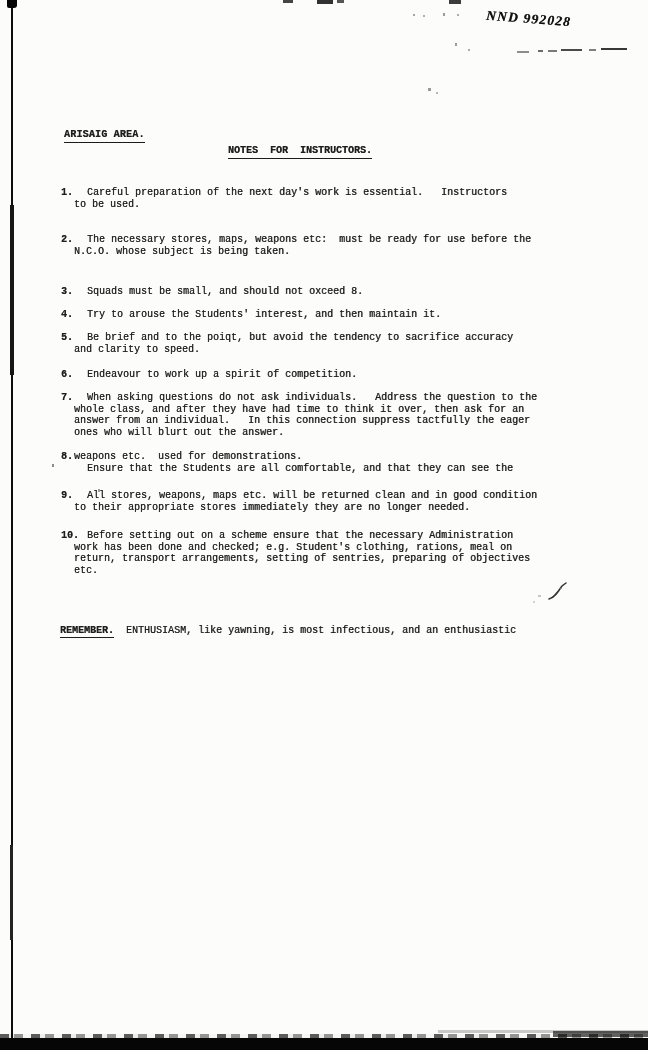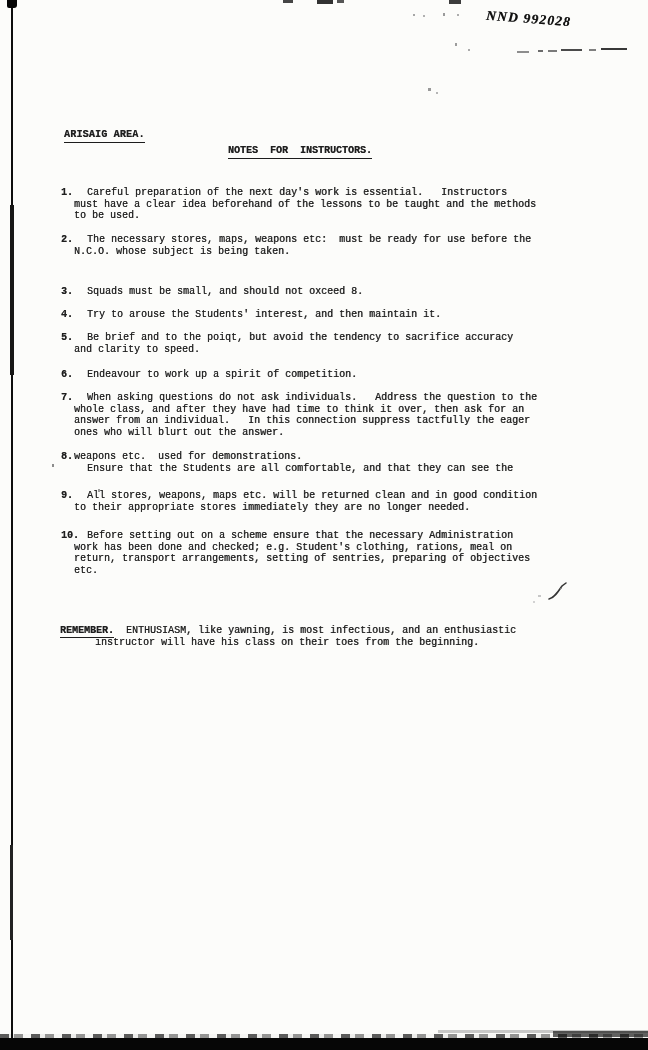--- a/index.html
+++ b/index.html
@@ -56,33 +56,33 @@
 <body>
 
 <div id="page">
 
   <div id="stamp" class="doc-text">NND 992028</div>
 
   <div id="area-heading" class="doc-text">ARISAIG AREA.</div>
   <div id="doc-title" class="doc-text">NOTES  FOR  INSTRUCTORS.</div>
 
   <div id="instruction-list">
-      <div class="item doc-text" style="top: 187px;"><span class="num">1.</span><div class="itext"><div class="line first">Careful preparation of the next day's work is essential.   Instructors</div><div class="line">must have a clear idea beforehand of the lessons to be taught and the methods</div><div class="line">to be used.</div></div></div>
+      <div class="item doc-text" style="top: 187px;"><span class="num">1.</span><div class="itext"><div class="line first">Careful preparation of the next day's work is essential.   Instructors</div><div class="line">to be used.</div></div></div>
       <div class="item doc-text" style="top: 234px;"><span class="num">2.</span><div class="itext"><div class="line first">The necessary stores, maps, weapons etc:  must be ready for use before the</div><div class="line">N.C.O. whose subject is being taken.</div></div></div>
       <div class="item doc-text" style="top: 286px;"><span class="num">3.</span><div class="itext"><div class="line first">Squads must be small, and should not oxceed 8.</div></div></div>
       <div class="item doc-text" style="top: 309px;"><span class="num">4.</span><div class="itext"><div class="line first">Try to arouse the Students' interest, and then maintain it.</div></div></div>
       <div class="item doc-text" style="top: 332px;"><span class="num">5.</span><div class="itext"><div class="line first">Be brief and to the poiqt, but avoid the tendency to sacrifice accuracy</div><div class="line">and clarity to speed.</div></div></div>
       <div class="item doc-text" style="top: 369px;"><span class="num">6.</span><div class="itext"><div class="line first">Endeavour to work up a spirit of competition.</div></div></div>
       <div class="item doc-text" style="top: 392px;"><span class="num">7.</span><div class="itext"><div class="line first">When asking questions do not ask individuals.   Address the question to the</div><div class="line">whole class, and after they have had time to think it over, then ask for an</div><div class="line">answer from an individual.   In this connection suppress tactfully the eager</div><div class="line">ones who will blurt out the answer.</div></div></div>
       <div class="item doc-text" style="top: 451px;"><span class="num">8.</span><div class="itext"><div class="line">weapons etc.  used for demonstrations.</div><div class="line first">Ensure that the Students are all comfortable, and that they can see the</div></div></div>
       <div class="item doc-text" style="top: 490px;"><span class="num">9.</span><div class="itext"><div class="line first">All stores, weapons, maps etc. will be returned clean and in good condition</div><div class="line">to their appropriate stores immediately they are no longer needed.</div></div></div>
       <div class="item doc-text" style="top: 530px;"><span class="num">10.</span><div class="itext"><div class="line first">Before setting out on a scheme ensure that the necessary Administration</div><div class="line">work has been done and checked; e.g. Student's clothing, rations, meal on</div><div class="line">return, transport arrangements, setting of sentries, preparing of objectives</div><div class="line">etc.</div></div></div>
     </div>
 
-  <div id="remember" class="doc-text"><div><span class="rem-label">REMEMBER.</span><span>  ENTHUSIASM, like yawning, is most infectious, and an enthusiastic</span></div><div class="line2">instructor will have his class on their toes from the beginning.</div></div>
+  <div id="remember" class="doc-text"><div><span class="rem-label">REMEMBER.</span><span>  ENTHUSIASM, like yawning, is most infectious, and an enthusiastic</span></div></div>
 
   <div class="art" style="left:548px; top:582px; width:22px; height:20px;">
     <svg width="22" height="20" viewBox="0 0 22 20">
       <path d="M1,17 C6,16 10,10 14,4 L18,1" stroke="#343434" stroke-width="1.5" fill="none" stroke-linecap="round"></path>
       <path d="M12,7 l2,-1" stroke="#8a8a8a" stroke-width="1" fill="none"></path>
     </svg>
   </div>
   <div class="art" style="left:538px; top:595px; width:3px; height:2px; background:#c7c7c7;"></div>
   <div class="art" style="left:533px; top:601px; width:2px; height:2px; background:#d2d2d2;"></div>
 

